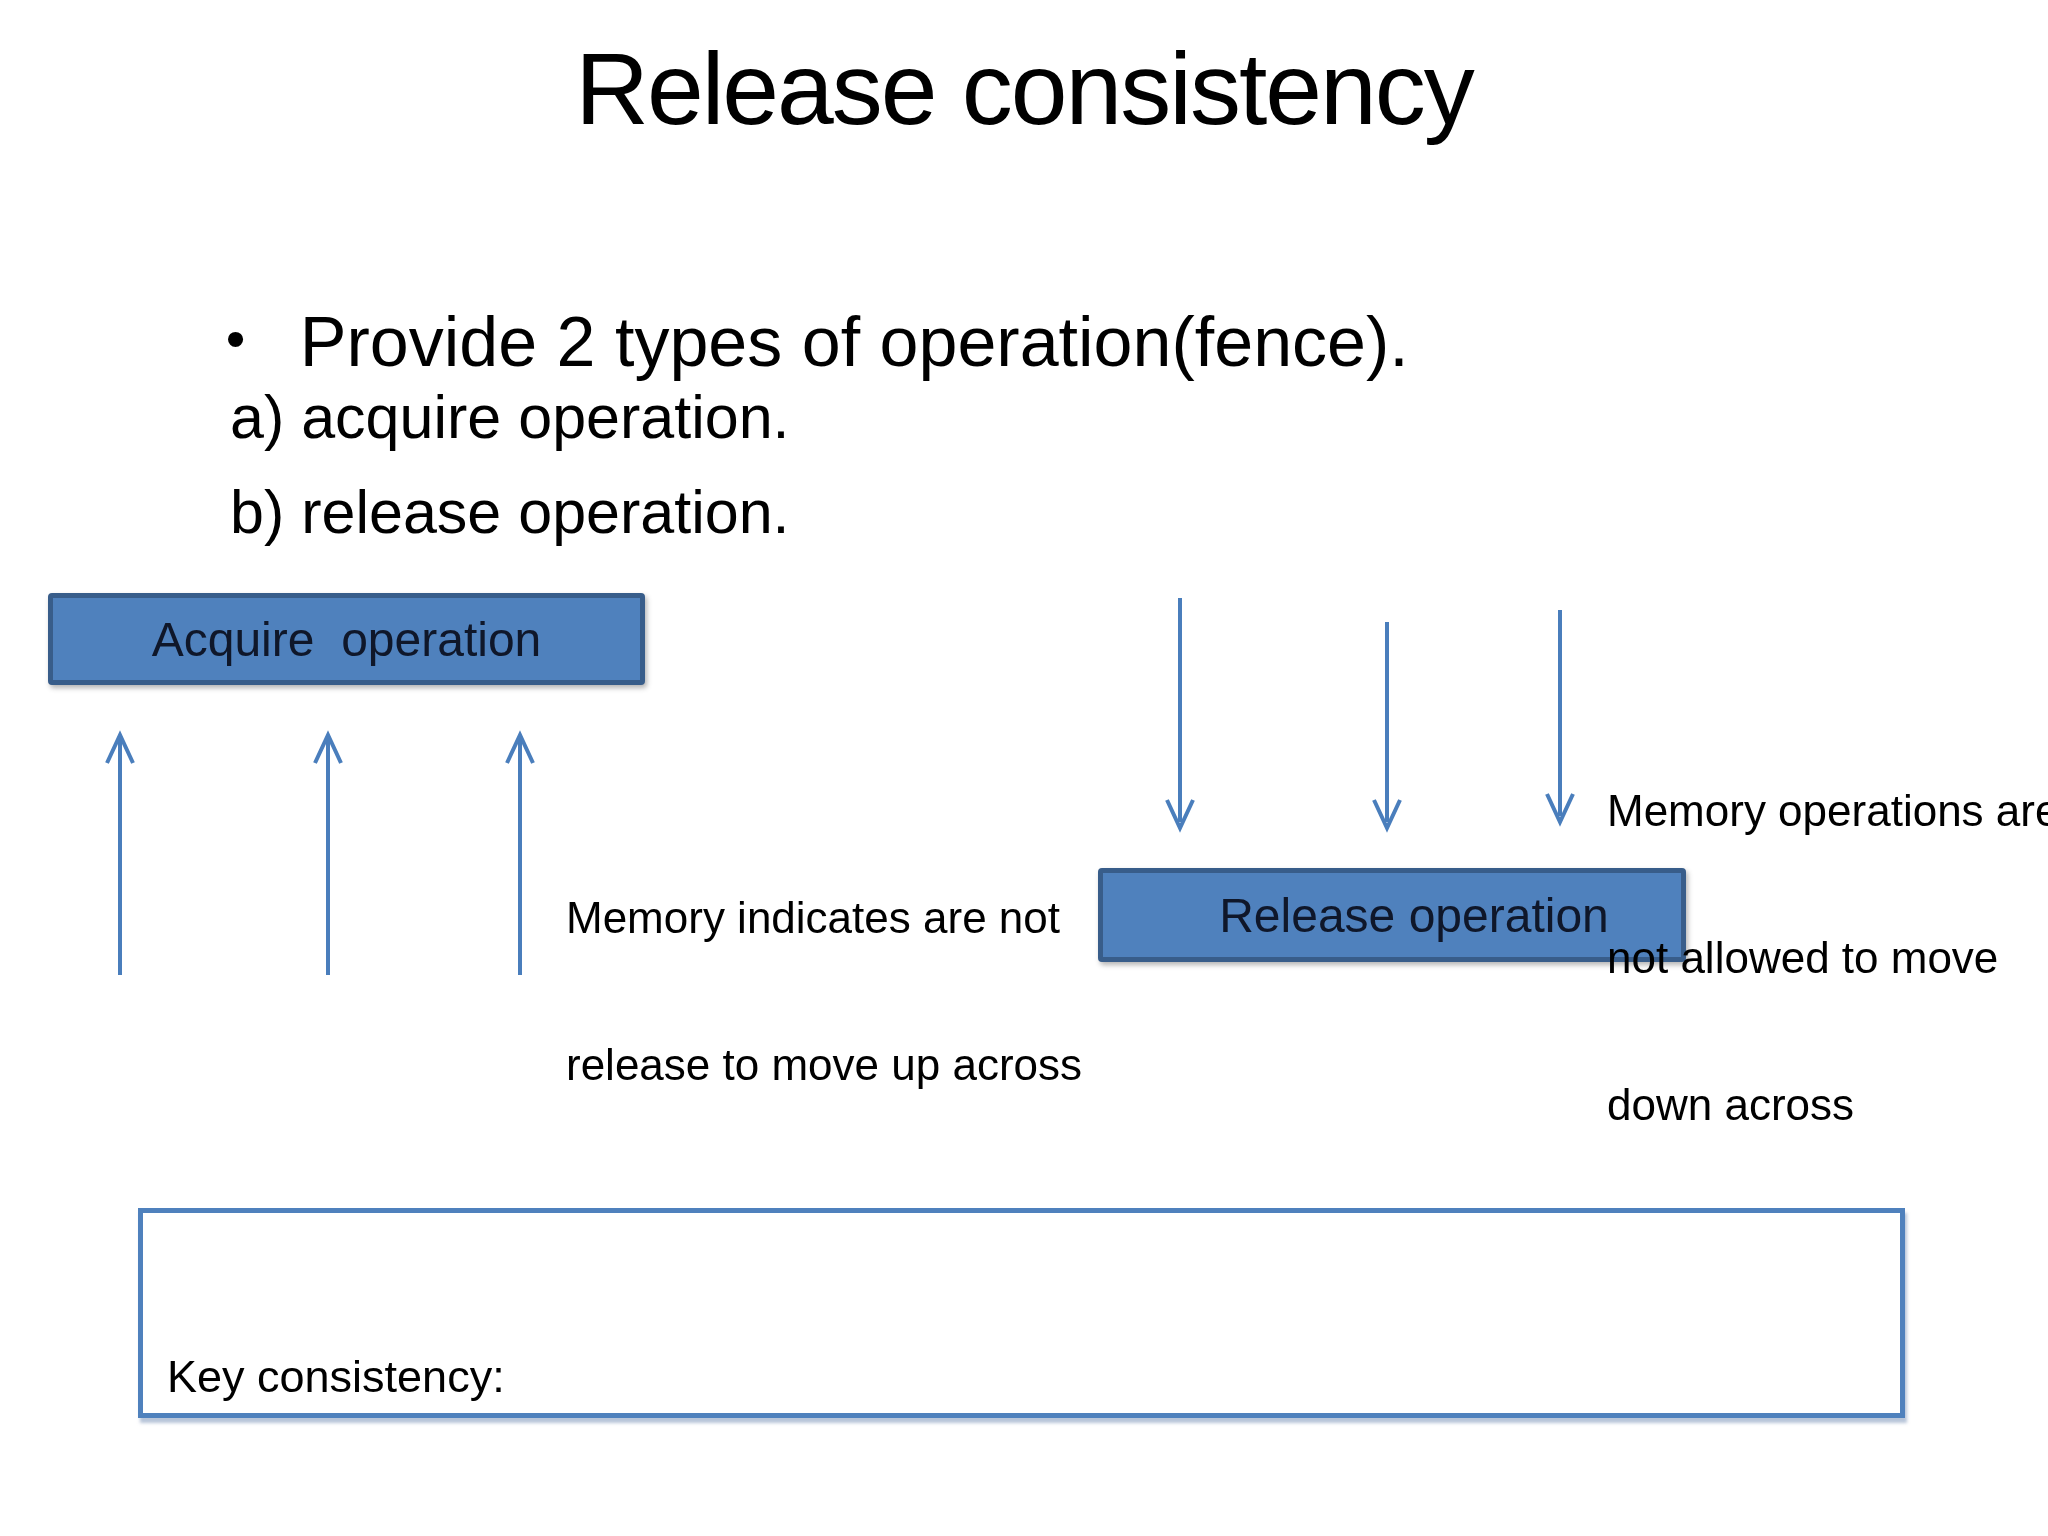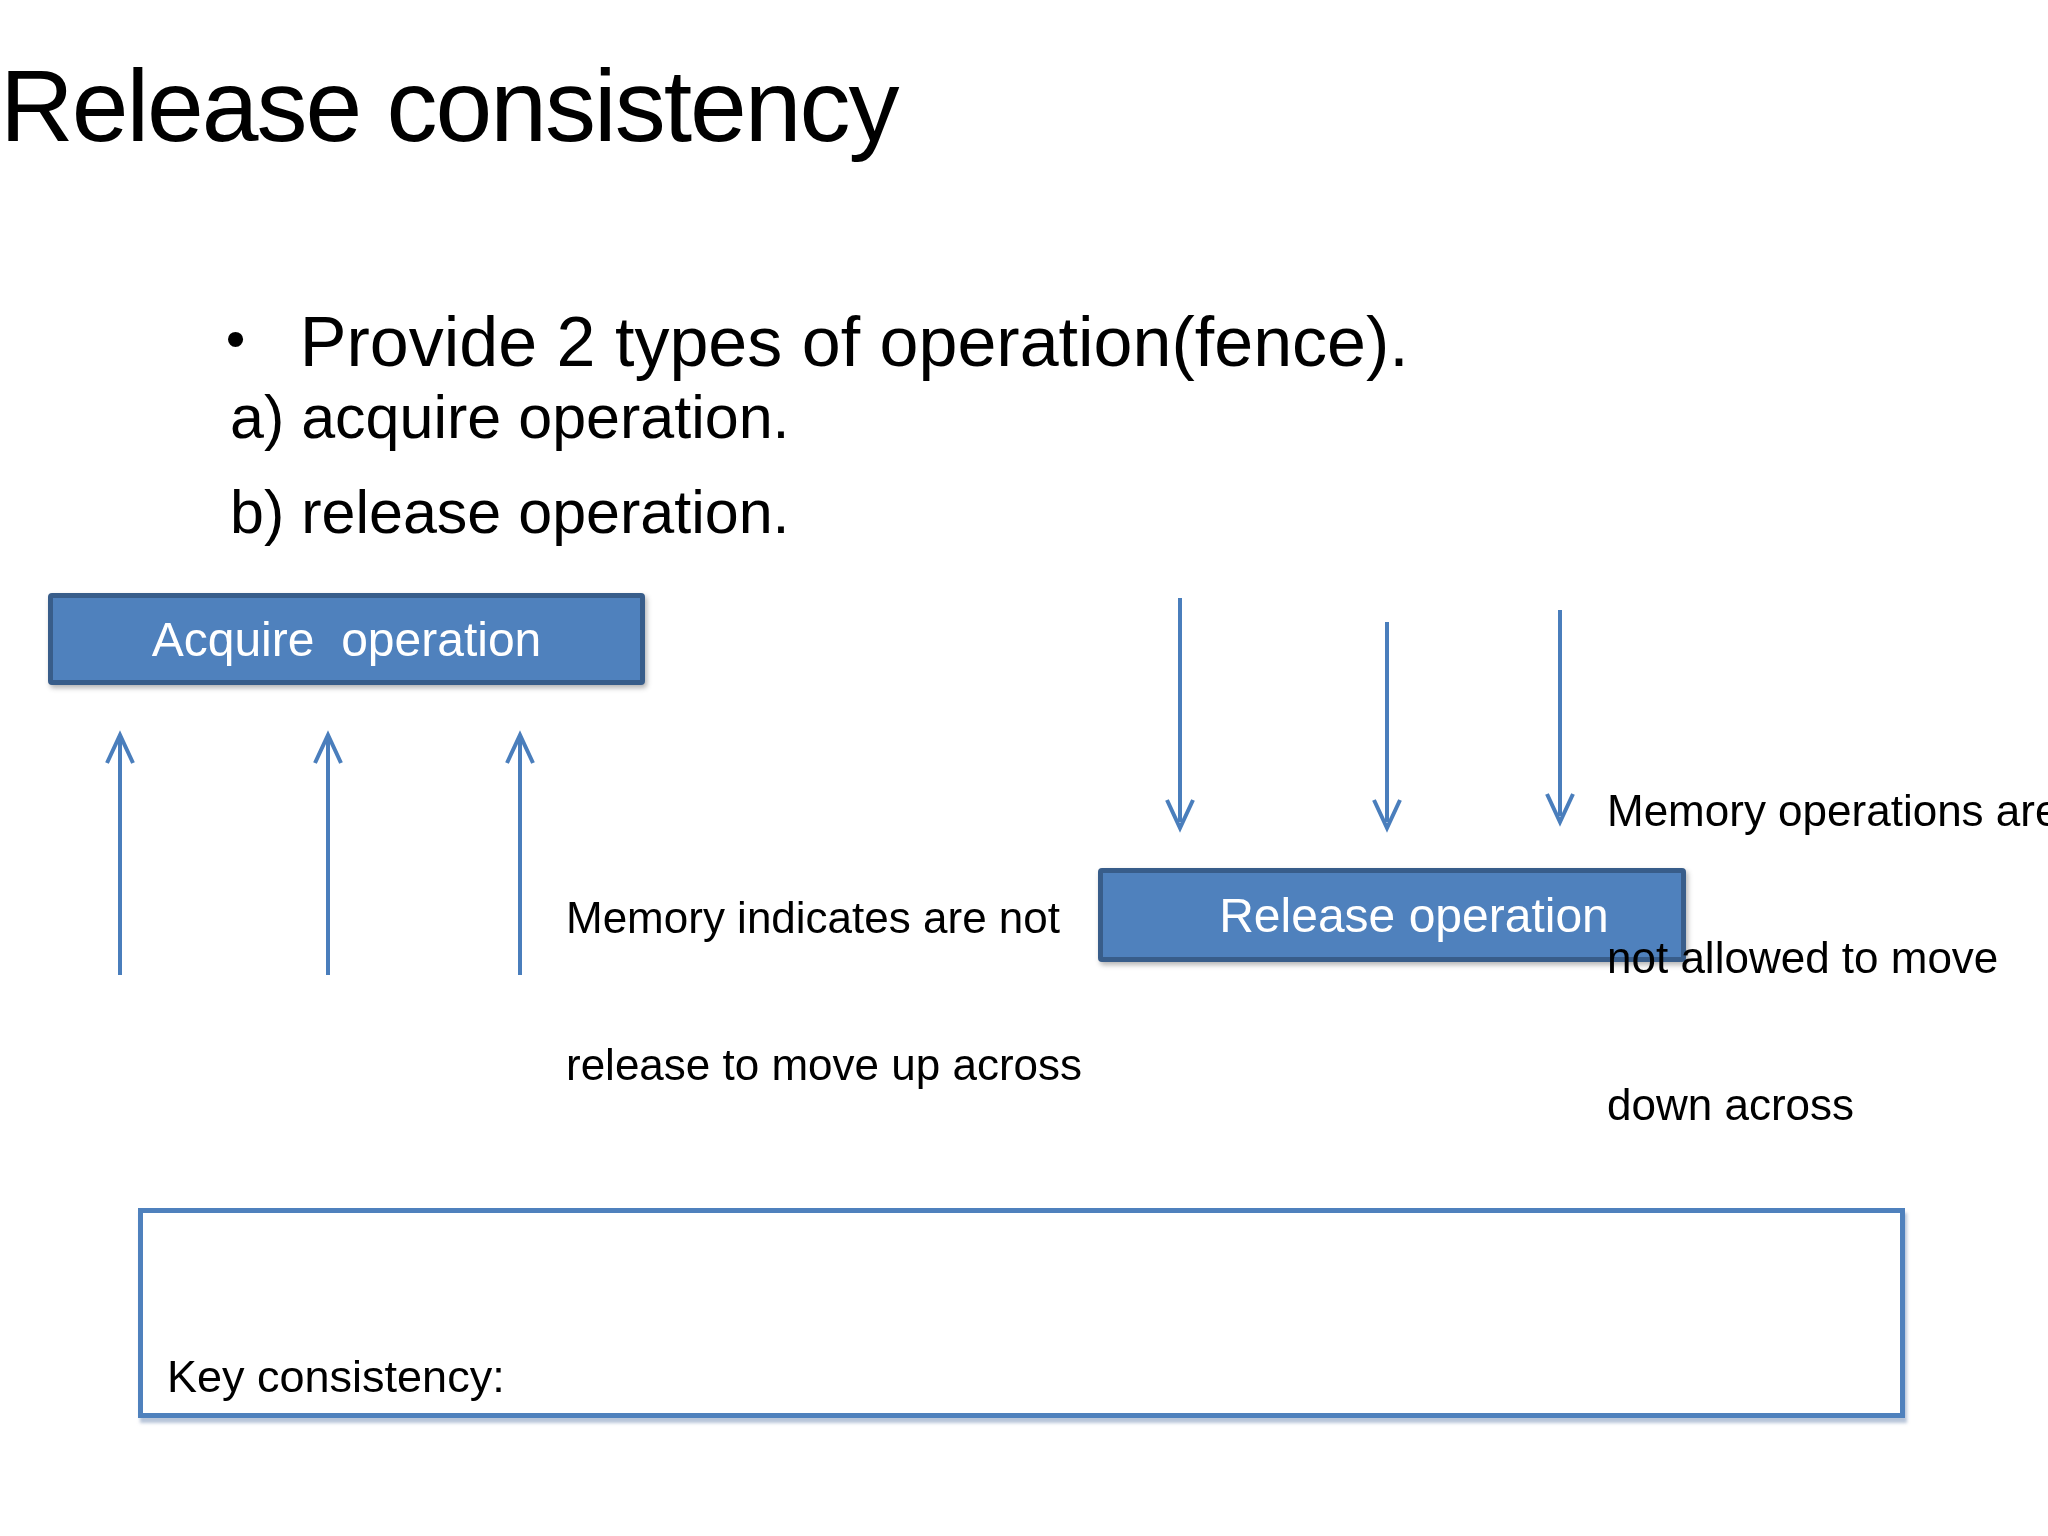--- a/index.html
+++ b/index.html
@@ -1,35 +1,35 @@
 <!DOCTYPE html>
 <html><head>
 <meta charset="utf-8">
 <style>
   html,body { margin:0; padding:0; background:#ffffff; }
   .slide {
     position:relative; width:2048px; height:1536px; background:#ffffff;
     font-family:"Liberation Sans", sans-serif; color:#000; overflow:hidden;
   }
   .title {
-    position:absolute; top:48px; left:0; width:100%;
-    text-align:left; font-size:102px; letter-spacing:-2px; font-weight:400;
+    position:absolute; top:31px; left:0; width:100%;
+    text-align:center; font-size:102px; letter-spacing:-2px; font-weight:400;
     white-space:pre;
   }
   .bullet-row { position:absolute; top:222px; left:148px; font-size:70px; white-space:pre; }
   .bullet-row .dot { display:inline-block; width:74px; font-size:56px; vertical-align:8px; }
   .sub { position:absolute; left:230px; font-size:61px; white-space:pre;margin-top:48px; }
   .sub-a { top:334px; }
   .sub-b { top:429px; }
 
   .op-box {
     position:absolute; box-sizing:border-box;
     background:#4f81bd; border:5px solid #385d8a; border-radius:4px;
     display:flex; align-items:center; justify-content:center;
-    color:#ffffff; font-size:48px; white-space:pre;
+    color:#0f172a; font-size:48px; white-space:pre;
     box-shadow:2px 3px 5px rgba(70,70,70,0.40);
   }
   .acquire-box { left:48px;  top:593px; width:597px; height:92px; }
   .release-box { left:1098px; top:868px; width:588px; height:94px;padding-left:44px; }
 
   .note { position:absolute; font-size:44px; line-height:49px; white-space:pre; }
   .note-up   { left:566px;  top:795px; }
   .note-down { left:1607px; top:688px; }
 
   .key-box {

